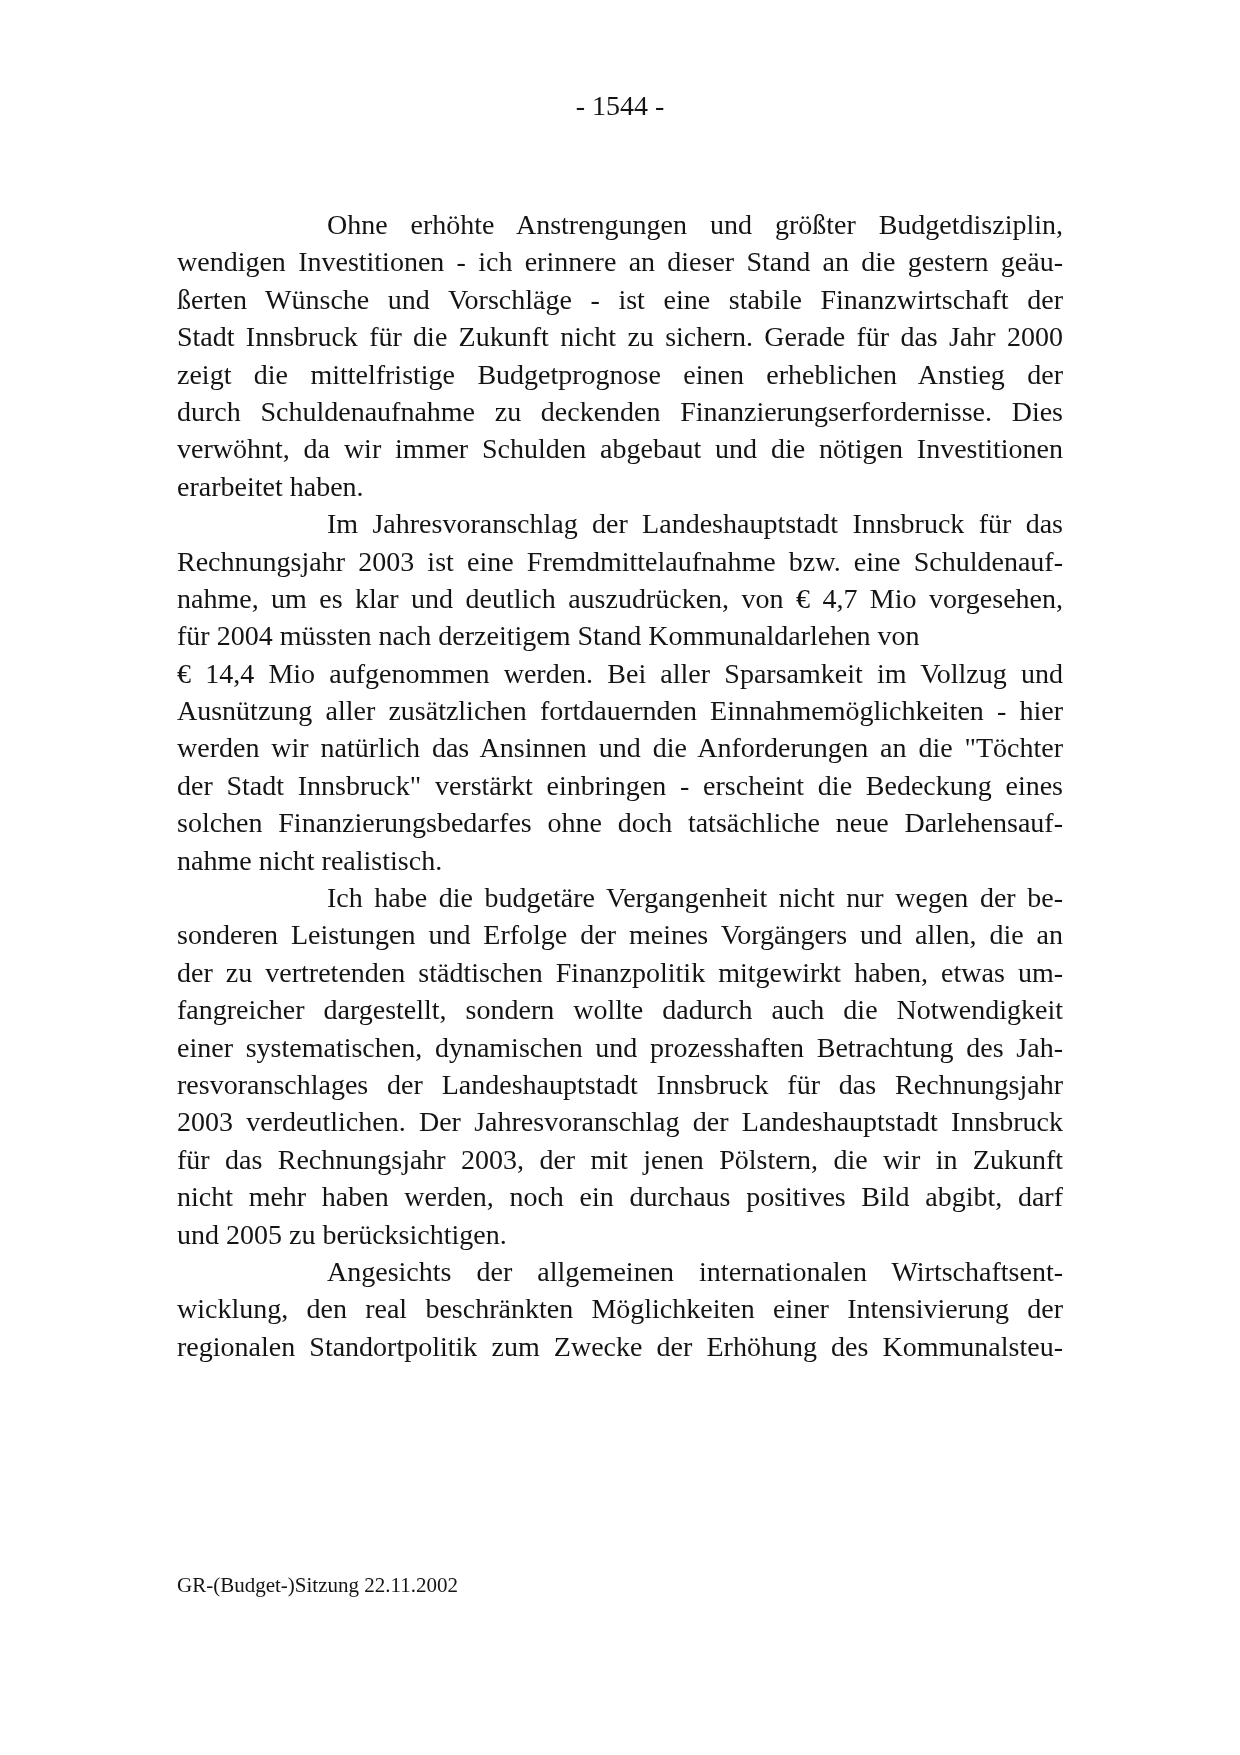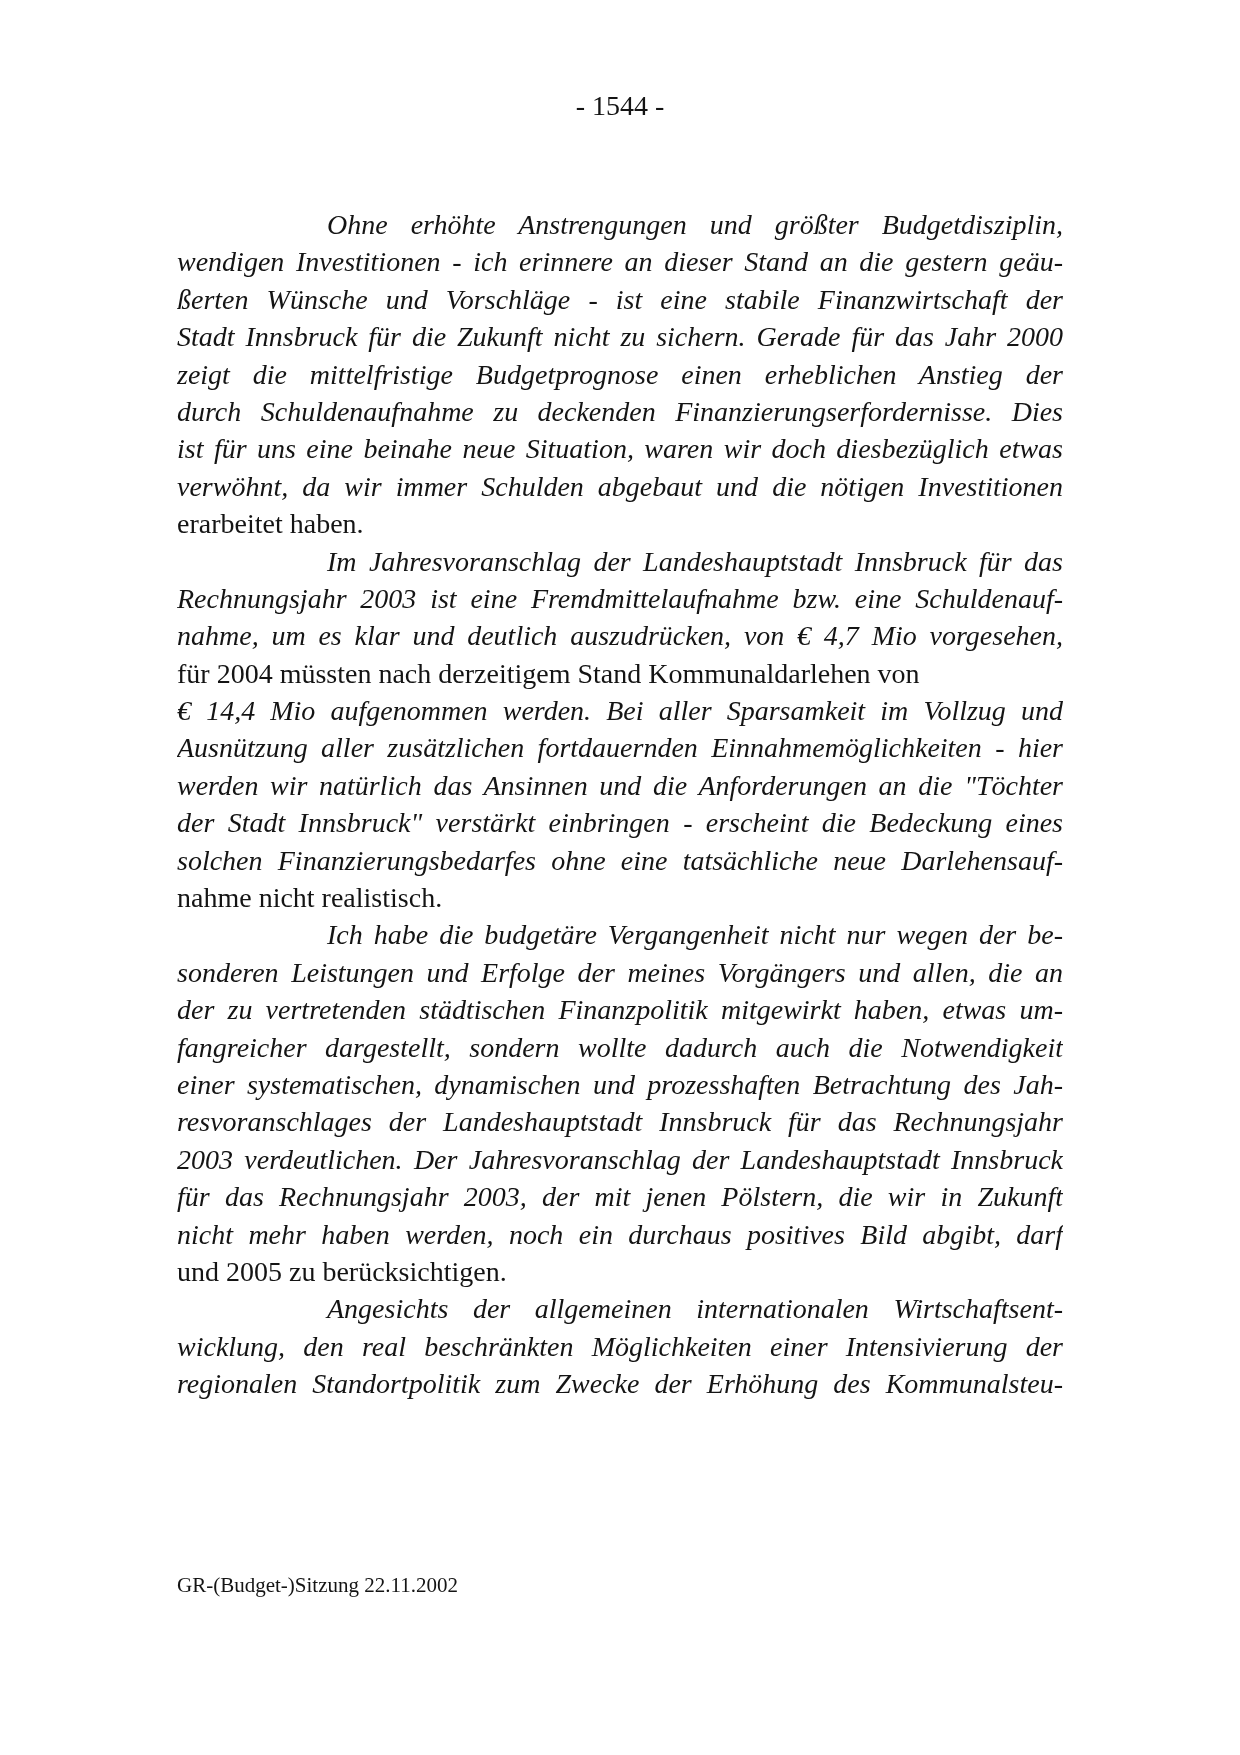--- a/index.html
+++ b/index.html
@@ -31,21 +31,20 @@
     line-height: 37.4px;
   }
   .line {
     height: 37.4px;
     overflow: hidden;
     white-space: normal;
   }
   .line.j {
     text-align: justify;
     text-align-last: justify;
-    font-style: italic;
   }
   .line.j::after {
     content: "";
     display: inline-block;
     width: 100%;
     height: 0;
   }
   .line.ind { text-indent: 150px; }
   .footer-note {
     position: absolute;
@@ -63,34 +62,33 @@
   <div class="page-number">- 1544 -</div>
 
   <div class="doc-body">
       <div>
         <div class="line j ind">Ohne erhöhte Anstrengungen und größter Budgetdisziplin,</div>
         <div class="line j">wendigen Investitionen - ich erinnere an dieser Stand an die gestern geäu-</div>
         <div class="line j">ßerten Wünsche und Vorschläge - ist eine stabile Finanzwirtschaft der</div>
         <div class="line j">Stadt Innsbruck für die Zukunft nicht zu sichern. Gerade für das Jahr 2000</div>
         <div class="line j">zeigt die mittelfristige Budgetprognose einen erheblichen Anstieg der</div>
         <div class="line j">durch Schuldenaufnahme zu deckenden Finanzierungserfordernisse. Dies</div>
-        <div class="line j">ist für uns eine beinahe neue Situation, waren wir doch diesbezüglich etwas</div>
         <div class="line j">verwöhnt, da wir immer Schulden abgebaut und die nötigen Investitionen</div>
         <div class="line">erarbeitet haben.</div>
       </div>
       <div>
         <div class="line j ind">Im Jahresvoranschlag der Landeshauptstadt Innsbruck für das</div>
         <div class="line j">Rechnungsjahr 2003 ist eine Fremdmittelaufnahme bzw. eine Schuldenauf-</div>
         <div class="line j">nahme, um es klar und deutlich auszudrücken, von € 4,7 Mio vorgesehen,</div>
         <div class="line">für 2004 müssten nach derzeitigem Stand Kommunaldarlehen von</div>
         <div class="line j">€ 14,4 Mio aufgenommen werden. Bei aller Sparsamkeit im Vollzug und</div>
         <div class="line j">Ausnützung aller zusätzlichen fortdauernden Einnahmemöglichkeiten - hier</div>
         <div class="line j">werden wir natürlich das Ansinnen und die Anforderungen an die "Töchter</div>
         <div class="line j">der Stadt Innsbruck" verstärkt einbringen - erscheint die Bedeckung eines</div>
-        <div class="line j">solchen Finanzierungsbedarfes ohne eine tatsächliche neue Darlehensauf-</div>
+        <div class="line j">solchen Finanzierungsbedarfes ohne doch tatsächliche neue Darlehensauf-</div>
         <div class="line">nahme nicht realistisch.</div>
       </div>
       <div>
         <div class="line j ind">Ich habe die budgetäre Vergangenheit nicht nur wegen der be-</div>
         <div class="line j">sonderen Leistungen und Erfolge der meines Vorgängers und allen, die an</div>
         <div class="line j">der zu vertretenden städtischen Finanzpolitik mitgewirkt haben, etwas um-</div>
         <div class="line j">fangreicher dargestellt, sondern wollte dadurch auch die Notwendigkeit</div>
         <div class="line j">einer systematischen, dynamischen und prozesshaften Betrachtung des Jah-</div>
         <div class="line j">resvoranschlages der Landeshauptstadt Innsbruck für das Rechnungsjahr</div>
         <div class="line j">2003 verdeutlichen. Der Jahresvoranschlag der Landeshauptstadt Innsbruck</div>

